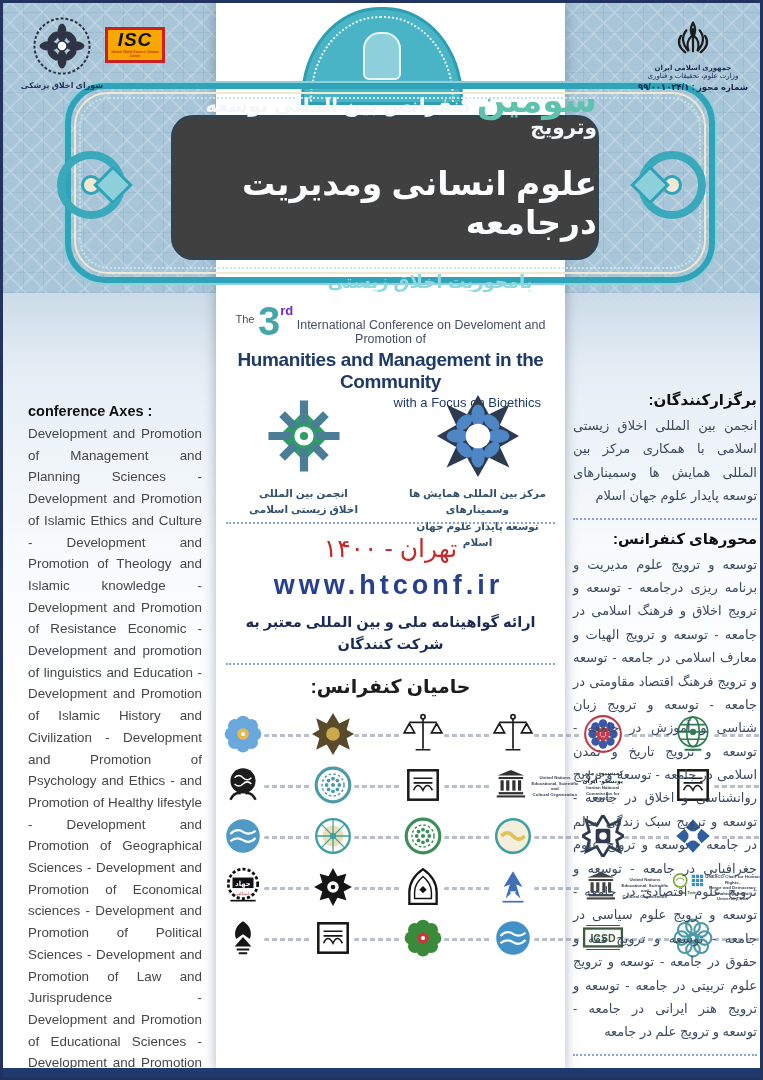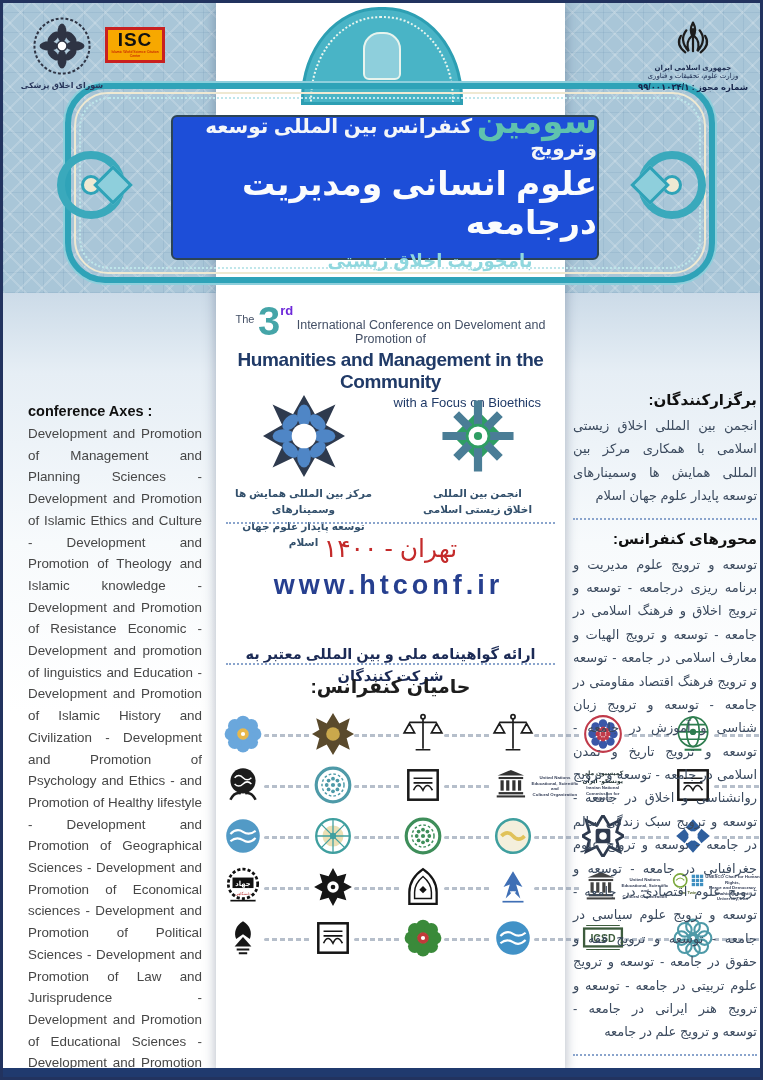--- a/index.html
+++ b/index.html
@@ -32,35 +32,35 @@
   .frame::before{content:"";position:absolute;inset:3px;border:2px solid #efe9d2;border-radius:34px;}
   .frame::after{content:"";position:absolute;inset:8px;border:2px dotted #bfe6ea;border-radius:30px;}
   .curl{position:absolute;width:52px;height:52px;border:8px solid #3aa9bc;border-radius:50%;top:148px;}
   .curl.l{left:54px;} .curl.r{right:54px;}
   .curl .dot{position:absolute;left:50%;top:50%;transform:translate(-50%,-50%);
     width:14px;height:14px;background:#efe9d2;border:3px solid #2fa3b8;border-radius:50%;}
   .leaf{position:absolute;width:22px;height:22px;background:#8ecfdc;border:3px solid #2fa3b8;
     transform:rotate(45deg);top:168px;}
   .leaf.l{left:96px;} .leaf.r{right:96px;}
   
-  .banner{position:absolute;left:168px;top:112px;width:424px;height:141px;background:#1d4ed8;
-    border:2px solid #2c4455;border-radius:6px;display:flex;flex-direction:column;
-    justify-content:center;align-items:center;direction:rtl;color:#fff;}
+  .banner{position:absolute;left:168px;top:112px;width:424px;height:141px;background:#404040;
+    border:2px solid #2c4455;border-radius:22px;display:flex;flex-direction:column;
+    justify-content:center;align-items:center;direction:rtl;color:#fff;gap:21px;}
   .banner .l1{line-height:1;}
   .banner .third{font-size:34px;font-weight:bold;color:#5fc2ae;letter-spacing:-1px;}
   .banner .l1rest{font-size:20px;font-weight:bold;color:#f4f6f8;}
   .banner .l2{font-size:33px;font-weight:bold;color:#fbfcfd;margin-top:6px;letter-spacing:-1px;}
   .banner .l3{font-size:18px;font-weight:bold;color:#8fd7de;margin-top:8px;margin-left:90px;}
   
   .sbu{position:absolute;left:16px;top:14px;width:86px;text-align:center;}
   .sbu svg{width:58px;height:58px;}
   .sbu .cap{font-size:8px;font-weight:bold;color:#28355a;direction:rtl;margin-top:2px;}
   .isc{position:absolute;left:102px;top:24px;width:60px;height:36px;background:#f7a800;
     border:3px solid #c92020;text-align:center;box-sizing:border-box;}
-  .isc .big{font-size:19px;font-weight:900;color:#111;line-height:20px;letter-spacing:1px;}
+  .isc .big{font-size:19px;font-weight:900;color:#111;line-height:20px;letter-spacing:1px;font-style:italic;}
   .isc .sub{font-size:3.5px;color:#b00;line-height:4px;}
   .gov{position:absolute;right:6px;top:13px;width:122px;text-align:center;direction:rtl;}
   .gov svg{width:44px;height:44px;}
   .gov .g1{font-size:7px;color:#1c2b4e;font-weight:bold;}
   .gov .g2{font-size:7px;color:#1c2b4e;}
   .gov .g3{font-size:8.5px;color:#15244a;font-weight:bold;margin-top:2px;}
   
   .eng{position:absolute;left:10px;top:300px;width:329px;text-align:center;color:#203a67;}
   .eng .row1{font-size:12.5px;color:#445066;}
   .eng .the{font-size:11px;vertical-align:6px;}
@@ -73,21 +73,21 @@
   .org{width:140px;text-align:center;}
   .org svg{width:82px;height:82px;}
   .org .cap{font-size:10.5px;font-weight:bold;color:#33506c;direction:rtl;line-height:1.55;margin-top:4px;}
   .dashed{border-top:2px dotted #8aa4cc;}
   .sep1{position:absolute;left:10px;right:10px;top:519px;}
   .sep2{position:absolute;left:10px;right:10px;top:660px;}
   .city{position:absolute;left:0;top:531px;width:349px;text-align:center;font-size:25px;
     font-weight:normal;color:#c42b2b;direction:rtl;}
   .site{position:absolute;left:0;top:567px;width:345px;text-align:center;font-size:27px;
     font-weight:bold;color:#263f8f;letter-spacing:4px;text-decoration:none;}
-  .cert{position:absolute;left:0;top:640px;width:349px;text-align:center;font-size:14.5px;
+  .cert{position:absolute;left:0;top:608px;width:349px;text-align:center;font-size:14.5px;
     font-weight:bold;color:#1b2a55;direction:rtl;line-height:1.55;}
   .sp-head{position:absolute;left:0;top:672px;width:349px;text-align:center;font-size:19px;
     font-weight:bold;color:#1d1d1d;direction:rtl;}
   
   .grid{position:absolute;left:6px;right:6px;top:710px;display:grid;
     grid-template-columns:repeat(6,1fr);row-gap:9px;column-gap:2px;}
   .sp-cell{display:flex;flex-direction:row;align-items:center;}
   .sp-icon{width:42px;height:42px;} .sp-icon svg{width:100%;height:100%;}
   .smudge{width:46px;height:3px;margin-top:3px;border-radius:2px;opacity:.55;
     background:repeating-linear-gradient(90deg,#7a8aa0 0 5px,transparent 5px 8px);}
@@ -182,51 +182,51 @@
         <span class="num">3</span><span class="ord">rd</span>
         <span>International Conference on Develoment and Promotion of</span>
       </div>
       <div class="row2">Humanities and Management in the Community</div>
       <div class="row3">with a Focus on Bioethics</div>
     </div>
 
     <div class="orgs">
       <div class="org">
         <svg viewBox="0 0 60 60">
+          <rect x="17" y="17" width="26" height="26" transform="rotate(45 30 30)" fill="#2e9e63"></rect>
+          <g fill="none" stroke="#4a7d96" stroke-width="6">
+            <path d="M30 4 v18 M30 38 v18 M4 30 h18 M38 30 h18"></path>
+            <path d="M14 14 l10 10 M46 14 l-10 10 M14 46 l10 -10 M46 46 l-10 -10"></path>
+          </g>
+          <circle cx="30" cy="30" r="8" fill="#fff" stroke="#2e9e63" stroke-width="2"></circle>
+          <circle cx="30" cy="30" r="3" fill="#2e9e63"></circle>
+        </svg>
+        <div class="cap">
+          <div>انجمن بین المللی</div>
+          <div>اخلاق زیستی اسلامی</div>
+        </div>
+      </div>
+      <div class="org">
+        <svg viewBox="0 0 60 60">
           <polygon fill="#2e3a4e" points="30,0 38,14 53,7 46,22 60,30 46,38 53,53 38,46 30,60 22,46 7,53 14,38 0,30 14,22 7,7 22,14"></polygon>
           <g fill="#4f86c6">
             <ellipse cx="30" cy="15" rx="5" ry="8"></ellipse>
             <ellipse cx="30" cy="45" rx="5" ry="8"></ellipse>
             <ellipse cx="15" cy="30" rx="8" ry="5"></ellipse>
             <ellipse cx="45" cy="30" rx="8" ry="5"></ellipse>
             <ellipse cx="20" cy="20" rx="7" ry="4.4" transform="rotate(-45 20 20)"></ellipse>
             <ellipse cx="40" cy="40" rx="7" ry="4.4" transform="rotate(-45 40 40)"></ellipse>
             <ellipse cx="40" cy="20" rx="7" ry="4.4" transform="rotate(45 40 20)"></ellipse>
             <ellipse cx="20" cy="40" rx="7" ry="4.4" transform="rotate(45 20 40)"></ellipse>
           </g>
           <circle cx="30" cy="30" r="9" fill="#fff"></circle>
         </svg>
         <div class="cap">
           <div>مرکز بین المللی همایش ها وسمینارهای</div>
           <div>توسعه پایدار علوم جهان اسلام</div>
-        </div>
-      </div>
-      <div class="org">
-        <svg viewBox="0 0 60 60">
-          <rect x="17" y="17" width="26" height="26" transform="rotate(45 30 30)" fill="#2e9e63"></rect>
-          <g fill="none" stroke="#4a7d96" stroke-width="6">
-            <path d="M30 4 v18 M30 38 v18 M4 30 h18 M38 30 h18"></path>
-            <path d="M14 14 l10 10 M46 14 l-10 10 M14 46 l10 -10 M46 46 l-10 -10"></path>
-          </g>
-          <circle cx="30" cy="30" r="8" fill="#fff" stroke="#2e9e63" stroke-width="2"></circle>
-          <circle cx="30" cy="30" r="3" fill="#2e9e63"></circle>
-        </svg>
-        <div class="cap">
-          <div>انجمن بین المللی</div>
-          <div>اخلاق زیستی اسلامی</div>
         </div>
       </div>
     </div>
 
     <div class="dashed sep1"></div>
     <div class="city">تهران - ۱۴۰۰</div>
     <a class="site" href="#">www.htconf.ir</a>
     <div class="cert">
       <div>ارائه گواهینامه ملی و بین المللی معتبر به</div>
       <div>شرکت کنندگان</div>

